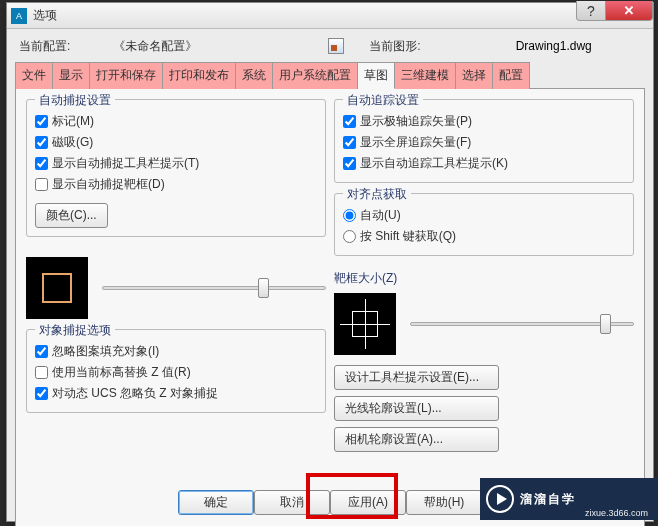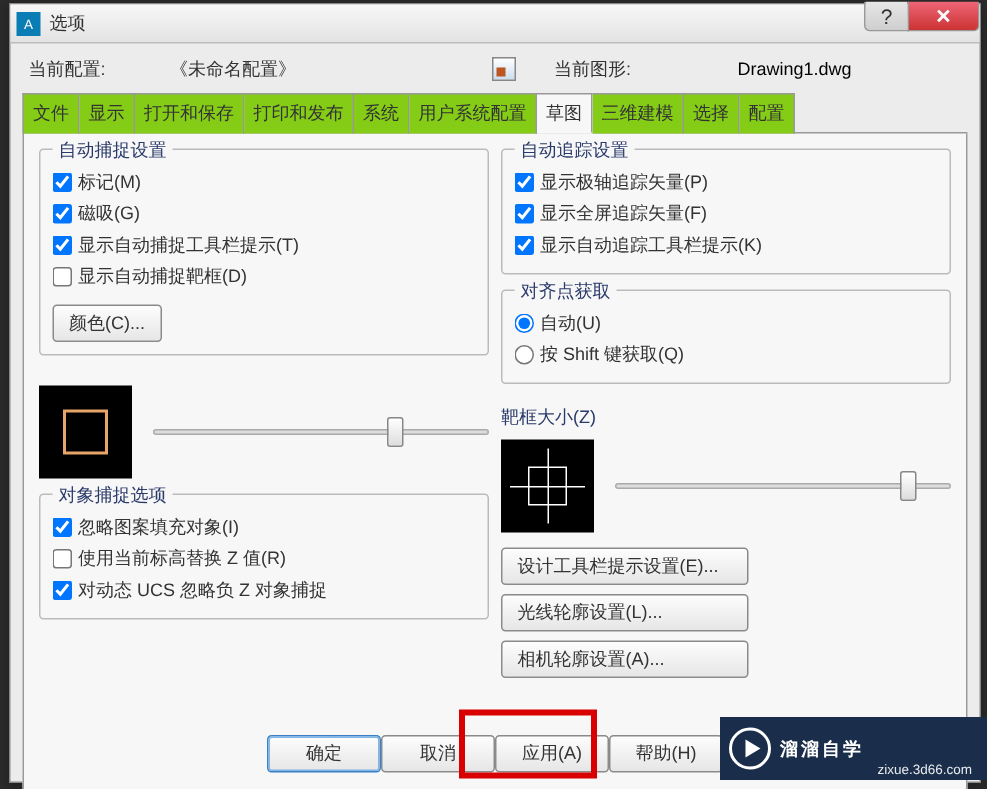--- a/index.html
+++ b/index.html
@@ -11,23 +11,23 @@
 .titlebar .win-btns { position: absolute; right: 0; top: -2px; display: flex; }
 .titlebar .win-btn { width: 30px; height: 20px; background: linear-gradient(#e6e6e6,#cfcfcf); border: 1px solid #999; border-top:none; margin-left: -1px; display:flex; align-items:center; justify-content:center; color:#333; font-size:14px;}
 .titlebar .win-help { border-radius: 0 0 0 4px; }
 .titlebar .win-close { width: 48px; background: linear-gradient(#e67,#c33); color: #fff; border-radius: 0 0 4px 0; font-size:13px; font-weight:bold; }
 .content { padding: 6px 8px 8px; }
 .config-row { display: flex; align-items: center; height: 22px; padding: 2px 4px; gap: 21px; }
 .config-row .lbl { color: #333; }
 .config-row .val { color: #333; margin-left: 22px; }
 .config-row .icon-dwg { display:inline-block; width:16px; height:16px; background:linear-gradient(#fff,#cde); border:1px solid #888; margin-left: 110px; margin-right: 4px; position:relative; }
 .config-row .icon-dwg:before{content:"";position:absolute;left:2px;bottom:2px;width:6px;height:6px;background:#b52;}
-.config-row .val2 { margin-left: 50px; }
+.config-row .val2 { margin-left: 74px; }
 .tabs { display: flex; border-bottom: 1px solid #999; margin-top: 4px; position: relative; }
-.tab { padding: 4px 6px; border: 1px solid #999; border-bottom: none; background: #84cc16; margin-right: 0px; color: #333; cursor: default; position: relative; top: 1px; min-width: 36px; text-align: center; }
+.tab { padding: 4px 6px; border: 1px solid #999; border-bottom: none; background: #fca5a5; margin-right: 0px; color: #333; cursor: default; position: relative; top: 1px; min-width: 36px; text-align: center; }
 .tab + .tab { border-left: none; }
 .tab.active { background: #f7f7f7; border-bottom: 1px solid #f7f7f7; z-index: 2; }
 .tab-panel { background: #f7f7f7; border: 1px solid #999; border-top: none; padding: 10px 10px 14px; height: 448px; display: flex; gap: 8px; }
 .col { width: 50%; display: flex; flex-direction: column; gap: 10px; }
 .group { border: 1px solid #bbb; border-radius: 3px; padding: 10px 8px 8px; position: relative; }
 .group-title { position: absolute; top: -8px; left: 8px; background: #f7f7f7; padding: 0 4px; color: #2a3a6a; }
 .chk-row { display: flex; align-items: center; height: 20px; margin: 1px 0; }
 .chk-row input[type=checkbox], .chk-row input[type=radio] { margin-right: 4px; }
 .chk-row label { color: #333; }
 .btn { background: linear-gradient(#fdfdfd,#e6e6e6); border: 1px solid #8a8a8a; border-radius: 3px; padding: 3px 10px; color: #333; cursor: default; display:inline-block; }

